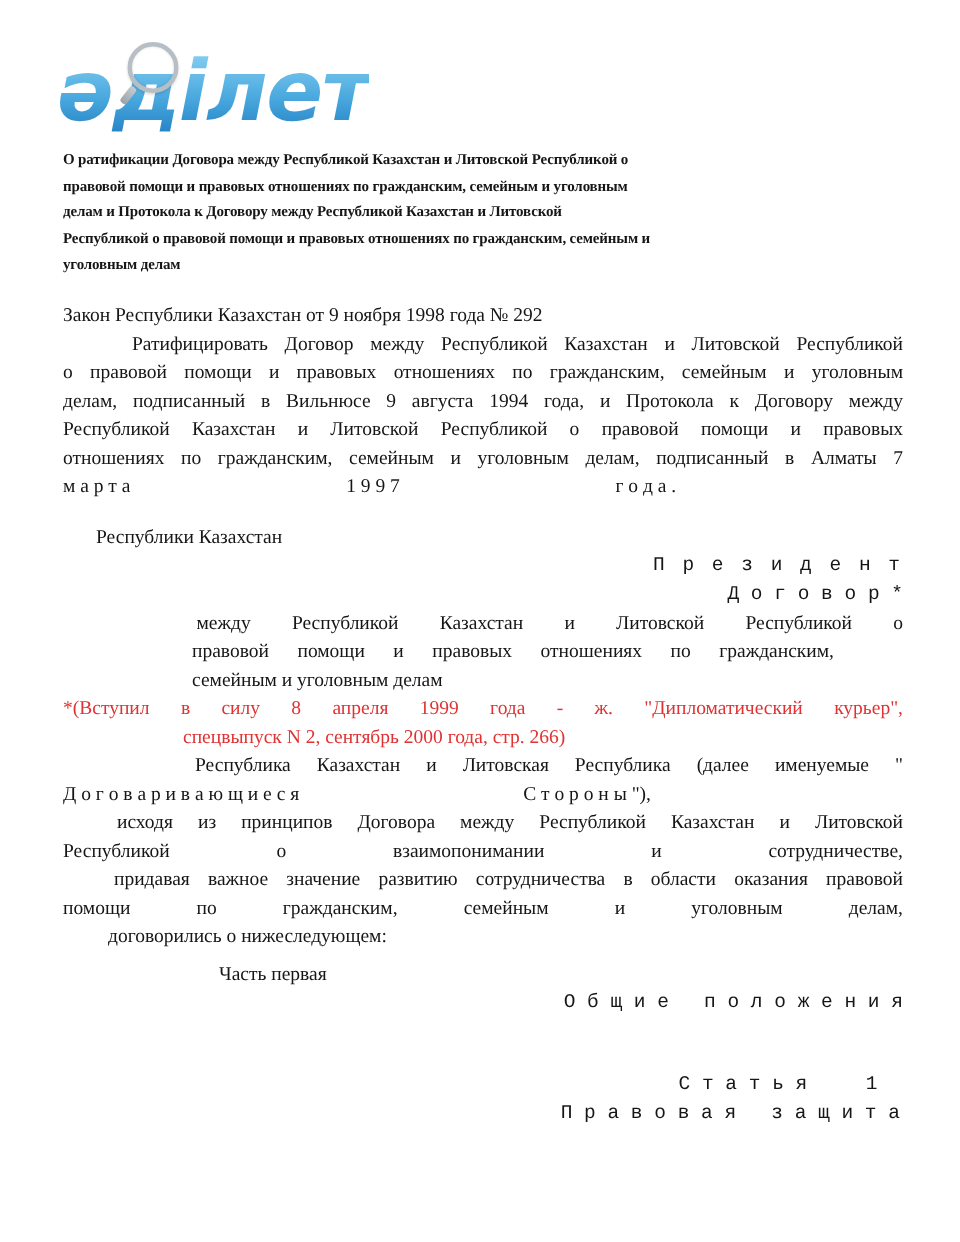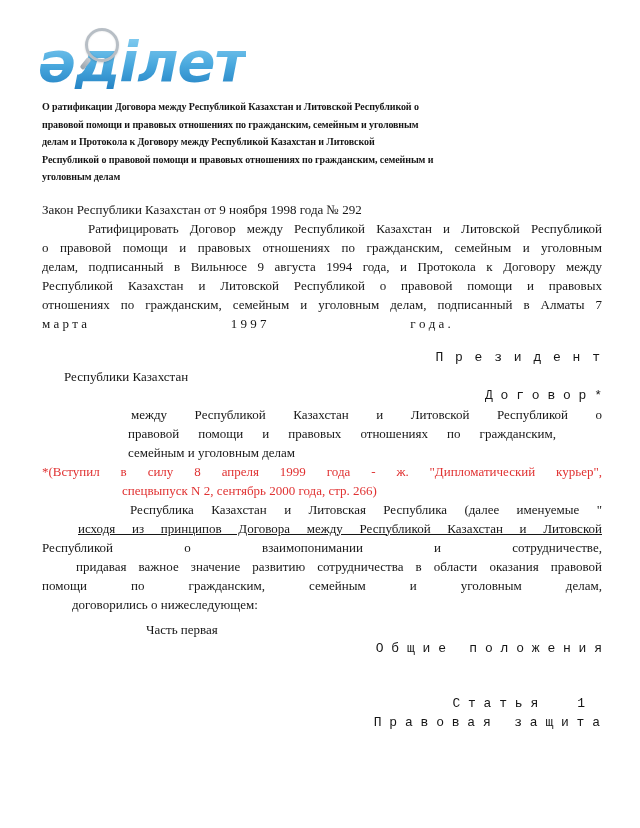--- a/index.html
+++ b/index.html
@@ -94,36 +94,37 @@
       </div>
       <div class="block">
         <div class="line j" style="padding-left: 46px;">Ратифицировать Договор между Республикой Казахстан и Литовской Республикой</div>
         <div class="line j">о правовой помощи и правовых отношениях по гражданским, семейным и уголовным</div>
         <div class="line j">делам, подписанный в Вильнюсе 9 августа 1994 года, и Протокола к Договору между</div>
         <div class="line j">Республикой Казахстан и Литовской Республикой о правовой помощи и правовых</div>
         <div class="line j">отношениях по гражданским, семейным и уголовным делам, подписанный в Алматы 7</div>
         <div class="line spread" style="width: 73%;"><span>м а р т а</span><span>1 9 9 7</span><span>г о д а .</span></div>
       </div>
       <div class="block" style="margin-top: 15px;">
+        <div class="line" style="padding-left: 22px;">Республики Казахстан</div>
         <div class="line right mono" style="letter-spacing: 2px;">П р е з и д е н т</div>
-        <div class="line" style="padding-left: 22px;">Республики Казахстан</div>
       </div>
       <div class="block">
         <div class="line right mono bold">Д о г о в о р *</div>
         <div class="line j bold" style="padding-left: 89px;">между Республикой Казахстан и Литовской Республикой о</div>
         <div class="line j bold" style="padding-left: 86px; padding-right: 46px;">правовой помощи и правовых отношениях по гражданским,</div>
         <div class="line bold" style="padding-left: 86px;">семейным и уголовным делам</div>
       </div>
       <div class="block">
         <div class="line j red">*(Вступил в силу 8 апреля 1999 года - ж. "Дипломатический курьер",</div>
         <div class="line red" style="padding-left: 80px;">спецвыпуск N 2, сентябрь 2000 года, стр. 266)</div>
       </div>
       <div class="block">
         <div class="line j" style="padding-left: 88px;">Республика Казахстан и Литовская Республика (далее именуемые "</div>
-        <div class="line j" style="padding-left: 36px; text-decoration: underline;">исходя из принципов Договора между Республикой Казахстан и Литовской</div>
+        <div class="line spread" style="width: 70%;"><span>Д о г о в а р и в а ю щ и е с я</span><span>С т о р о н ы "),</span></div>
+        <div class="line j" style="padding-left: 36px;">исходя из принципов Договора между Республикой Казахстан и Литовской</div>
         <div class="line spread" style="width: 100%;"><span>Республикой</span><span>о</span><span>взаимопонимании</span><span>и</span><span>сотрудничестве,</span></div>
         <div class="line j" style="padding-left: 34px;">придавая важное значение развитию сотрудничества в области оказания правовой</div>
         <div class="line spread" style="width: 100%; text-align: right;"><span>помощи</span><span>по</span><span>гражданским,</span><span>семейным</span><span>и</span><span>уголовным</span><span>делам,</span></div>
         <div class="line" style="padding-left: 30px;">договорились о нижеследующем:</div>
       </div>
       <div class="block" style="margin-top: 6px;">
         <div class="line bold" style="padding-left: 104px;">Часть первая</div>
         <div class="line right mono bold">О б щ и е   п о л о ж е н и я</div>
       </div>
       <div class="block" style="margin-top: 36px;">

